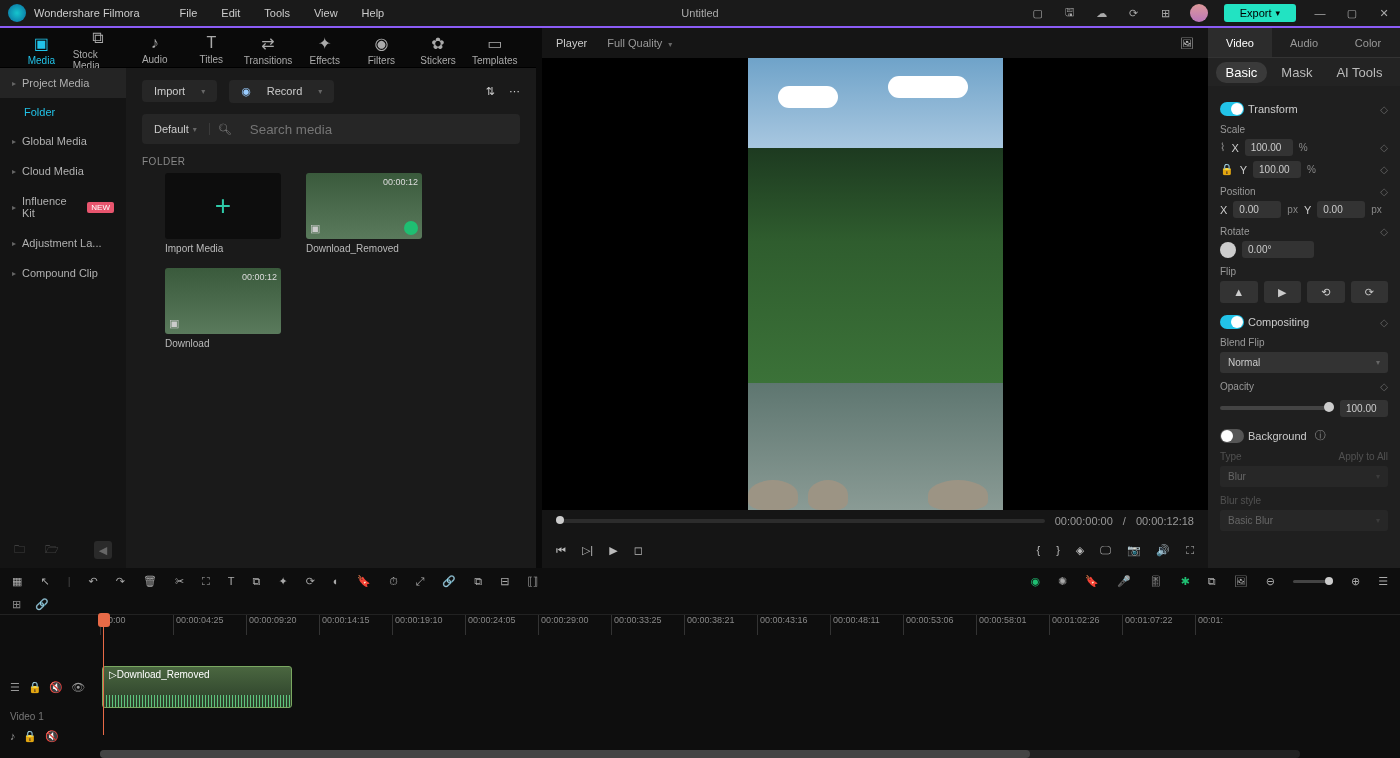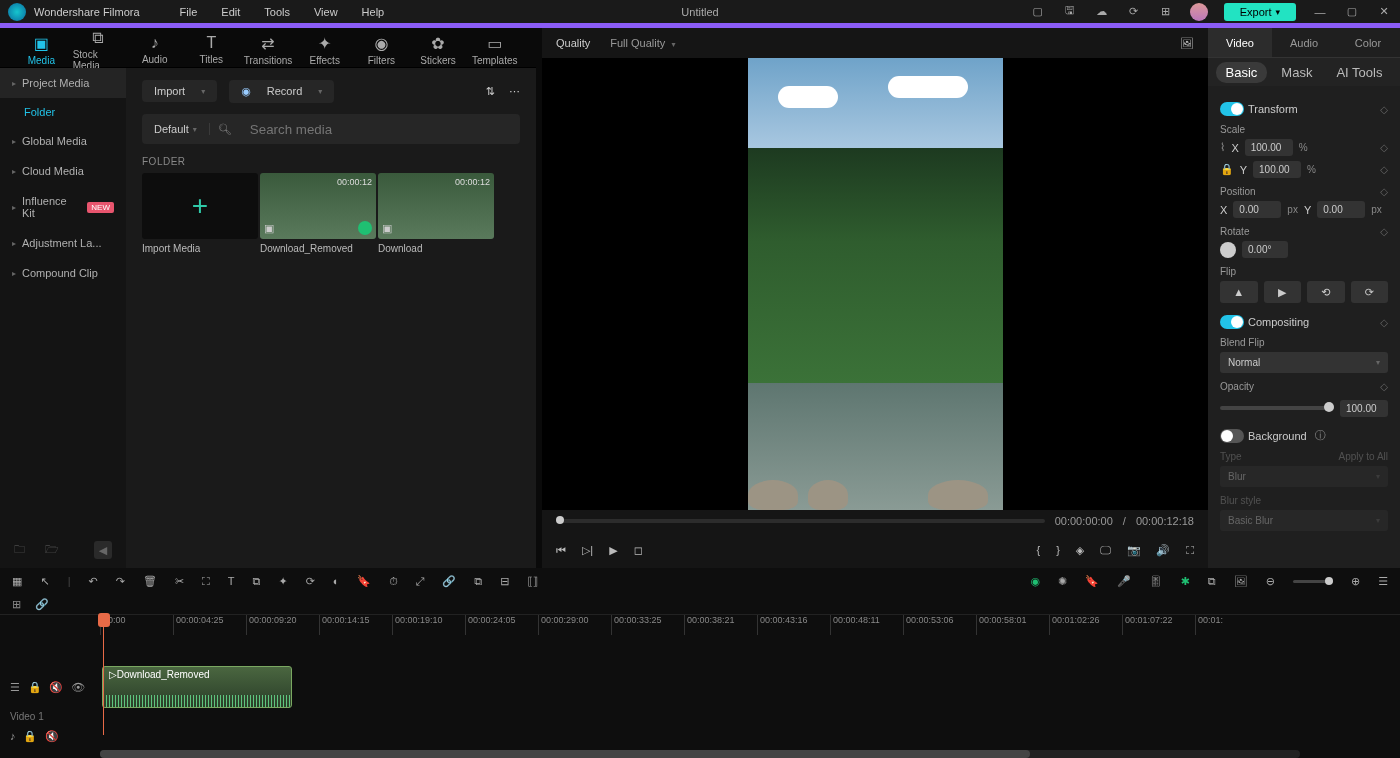--- a/index.html
+++ b/index.html
@@ -1,17 +1,17 @@
 <!DOCTYPE html>
 <html><head>
 <meta charset="utf-8">
 <style>
 * { box-sizing: border-box; margin: 0; padding: 0; }
 body { font-family: -apple-system, BlinkMacSystemFont, "Segoe UI", Arial, sans-serif; font-size: 11px; color: #ccc; background: #0a0a0a; width: 1400px; height: 758px; overflow: hidden; }
-.titlebar { height: 28px; background: #1a1a1a; display: flex; align-items: center; padding: 0 8px; border-bottom: 5px solid #8b5cf6; }
+.titlebar { height: 28px; background: #1a1a1a; display: flex; align-items: center; padding: 0 8px; border-bottom: 2px solid #8b5cf6; }
 .titlebar .logo { width: 18px; height: 18px; background: radial-gradient(circle,#15c5ce,#0a6b9e); border-radius: 50%; margin-right: 8px; }
 .titlebar .menu { margin-left: 40px; display: flex; gap: 24px; }
 .titlebar .menu span, .titlebar .right span { cursor: pointer; }
 .titlebar .title { position: absolute; left: 50%; transform: translateX(-50%); color: #aaa; }
 .titlebar .right { margin-left: auto; display: flex; align-items: center; gap: 16px; }
 .icon { width: 16px; height: 16px; display: inline-flex; align-items: center; justify-content: center; color: #aaa; }
 .export-btn { background: #22e3c2; color: #000; padding: 3px 16px; border-radius: 3px; font-weight: 500; display: flex; align-items: center; gap: 4px; }
 .avatar { width: 18px; height: 18px; border-radius: 50%; background: linear-gradient(#d99,#b7b); }
 
 .main { height: 540px; display: flex; }
@@ -34,21 +34,21 @@
 .content { flex: 1; background: #1a1a1a; display: flex; flex-direction: column; padding: 8px 16px; }
 .content-bar { display: flex; align-items: center; gap: 12px; height: 30px; }
 .ctrl { background: #262626; padding: 5px 12px; border-radius: 4px; display: flex; align-items: center; gap: 16px; cursor: pointer; }
 .content-bar .right { margin-left: auto; display: flex; gap: 14px; }
 .search-row { margin-top: 8px; display: flex; align-items: center; background: #262626; border-radius: 4px; height: 30px; }
 .search-row .def { padding: 0 12px; border-right: 1px solid #3a3a3a; display: flex; align-items: center; gap: 4px; }
 .search-row input { flex: 1; background: none; border: none; color: #ccc; padding: 0 10px; outline: none; }
 
 .label-hdr { margin: 12px 0 6px; color: #888; font-size: 10px; letter-spacing: 0.5px; }
 .cards { display: flex; gap: 14px; flex-wrap: wrap; }
-.card { width: 104px; }
+.card { width: 104px; margin-left: 23px; }
 .card .thumb { width: 116px; height: 66px; background: #0d0d0d; border-radius: 3px; display: flex; align-items: center; justify-content: center; position: relative; }
 .add-thumb { background: #212121; }
 .plus { font-size: 28px; color: #2fc9a8; font-weight: 200; }
 .card .name { margin-top: 4px; font-size: 10px; color: #bbb; }
 .duration { position: absolute; top: 4px; right: 4px; font-size: 9px; color: #ddd; }
 .corner-ic { position: absolute; bottom: 4px; left: 4px; color: #ccc; font-size: 11px; }
 .check { position: absolute; bottom: 4px; right: 4px; width: 14px; height: 14px; background: #1fbf72; border-radius: 50%; }
 
 .preview-col { flex: 1; background: #151515; display: flex; flex-direction: column; margin-left: 6px; }
 .preview-top { height: 30px; padding: 0 14px; display: flex; align-items: center; gap: 20px; }
@@ -266,21 +266,21 @@
             </div>
             <div class="name">Download</div>
           </div>
         </div>
       </div>
     </div>
   </div>
 
   <div class="preview-col">
     <div class="preview-top">
-      <span>Quality</span>
+      <span>Player</span>
       <span style="color:#999"><span>Full Quality</span>&nbsp;&nbsp;<span class="chev">▾</span></span>
       <span class="r">🖼</span>
     </div>
     <div class="preview-img">
       <div class="scene">
         <div class="sky"></div>
         <div class="cloud" style="left:30px"></div>
         <div class="cloud" style="left:140px;top:18px;width:80px"></div>
         <div class="trees"></div>
         <div class="water">
@@ -357,21 +357,21 @@
           <span>Y</span>
           <span class="num">0.00</span>
           <span class="unit">px</span>
         </div>
       <div class="field-label" style="display:flex">
           <span>Rotate</span>
           <span class="diamond">◇</span>
         </div>
       <div class="row">
           <span style="width:16px;height:16px;border-radius:50%;background:#ccc"></span>
-          <span class="num" style="width:46px">0.00°</span>
+          <span class="num" style="width:72px">0.00°</span>
         </div>
       <div class="field-label">Flip</div>
       <div class="flip-row">
         <span class="flip-btn">▲</span>
         <span class="flip-btn">▶</span>
         <span class="flip-btn">⟲</span>
         <span class="flip-btn">⟳</span>
       </div>
       <div class="section-hd" style="margin-top:12px">
           <span class="toggle"></span>

